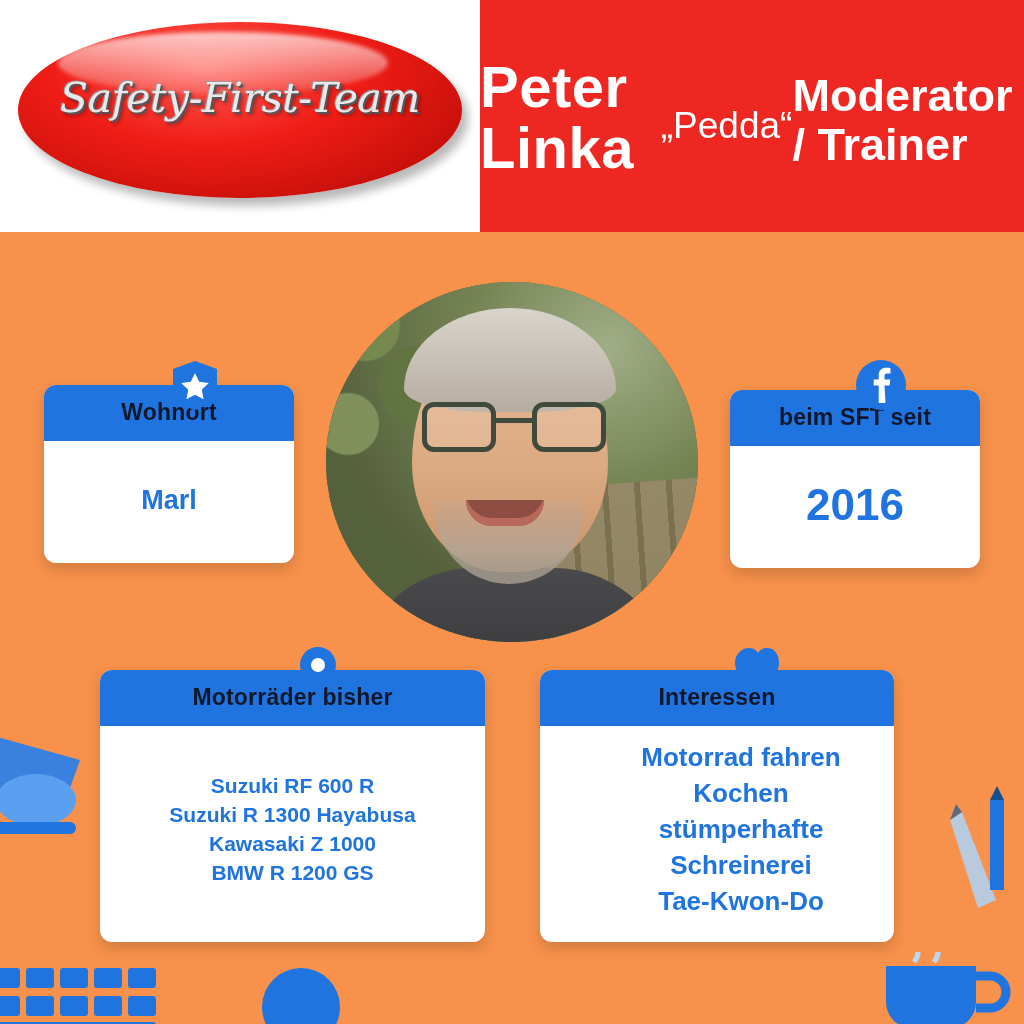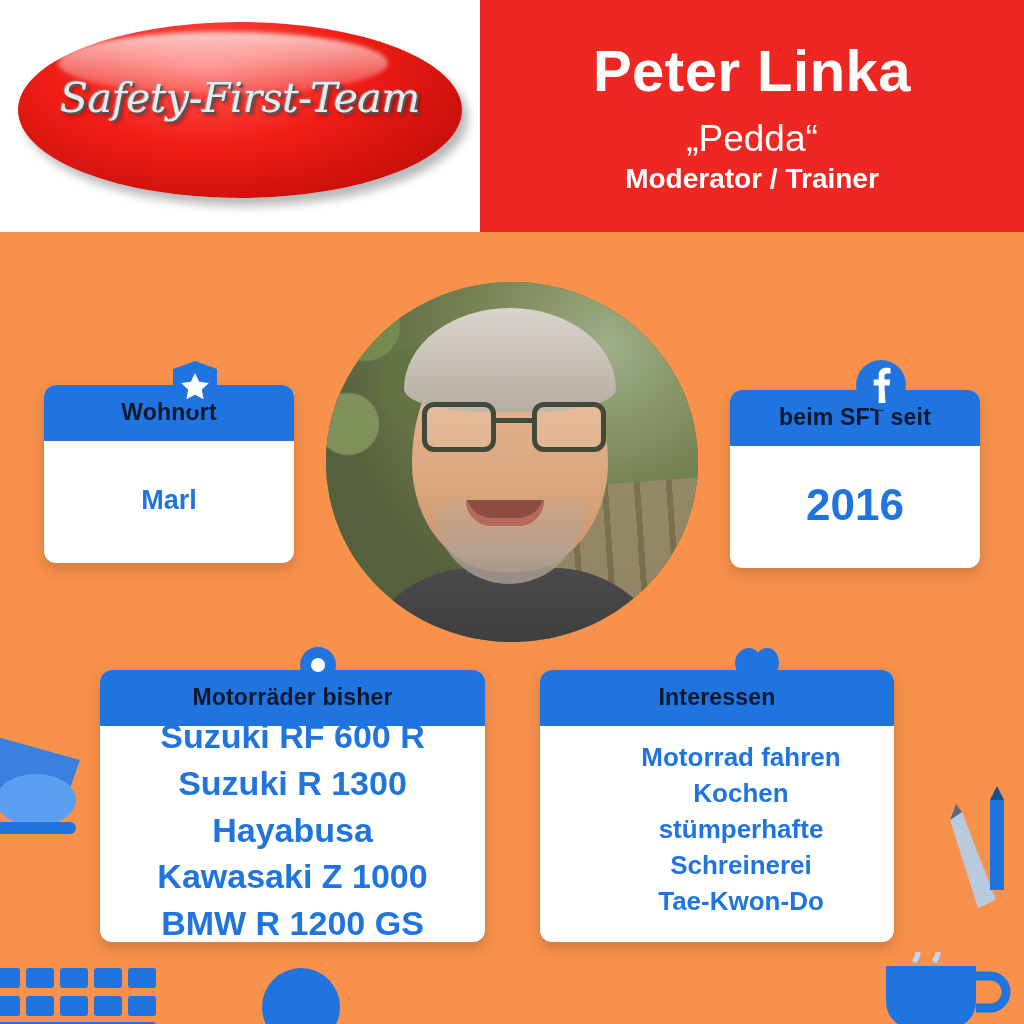--- a/index.html
+++ b/index.html
@@ -67,40 +67,40 @@
       -1px -1px 0 #9a9aa0,
        3px 3px 4px rgba(0,0,0,0.45);
   }
 
   .name-panel {
     width: 544px;
     height: 232px;
     background: #ee2722;
     color: #ffffff;
     display: flex;
-    flex-direction: column;
+    flex-direction: row;
     align-items: center;
     justify-content: center;
     padding-top: 4px;
     box-sizing: border-box;
   }
   .name-main {
     font-size: 58px;
     font-weight: bold;
     line-height: 1.05;
     letter-spacing: 0.5px;
   }
   .name-nick {
     font-size: 37px;
     font-weight: normal;
     margin-top: 17px;
     line-height: 1.1;
   }
   .name-role {
-    font-size: 28px;
+    font-size: 45px;
     font-weight: bold;
     margin-top: 4px;
     line-height: 1.1;
   }
 
   
   .decor {
     position: absolute;
     pointer-events: none;
   }
@@ -290,21 +290,21 @@
   }
 
   
   #card-wohnort { left: 44px;  top: 385px; width: 250px; height: 178px; }
   #card-wohnort .card-body { height: 118px; font-size: 27px; }
 
   #card-sft { left: 730px; top: 390px; width: 250px; height: 178px; }
   #card-sft .card-body { height: 118px; font-size: 44px; }
 
   #card-bikes { left: 100px; top: 670px; width: 385px; height: 272px; }
-  #card-bikes .card-body { height: 208px; font-size: 34px; line-height: 1.38; }
+  #card-bikes .card-body { height: 208px; font-size: 21px; line-height: 1.38; }
 
   #card-interests { left: 540px; top: 670px; width: 354px; height: 272px; }
   #card-interests .card-body { height: 208px; font-size: 26px; line-height: 1.38; padding-left: 48px; }
 </style>
 </head>
 <body>
 
 <div class="header">
 
   <div class="logo-panel">

